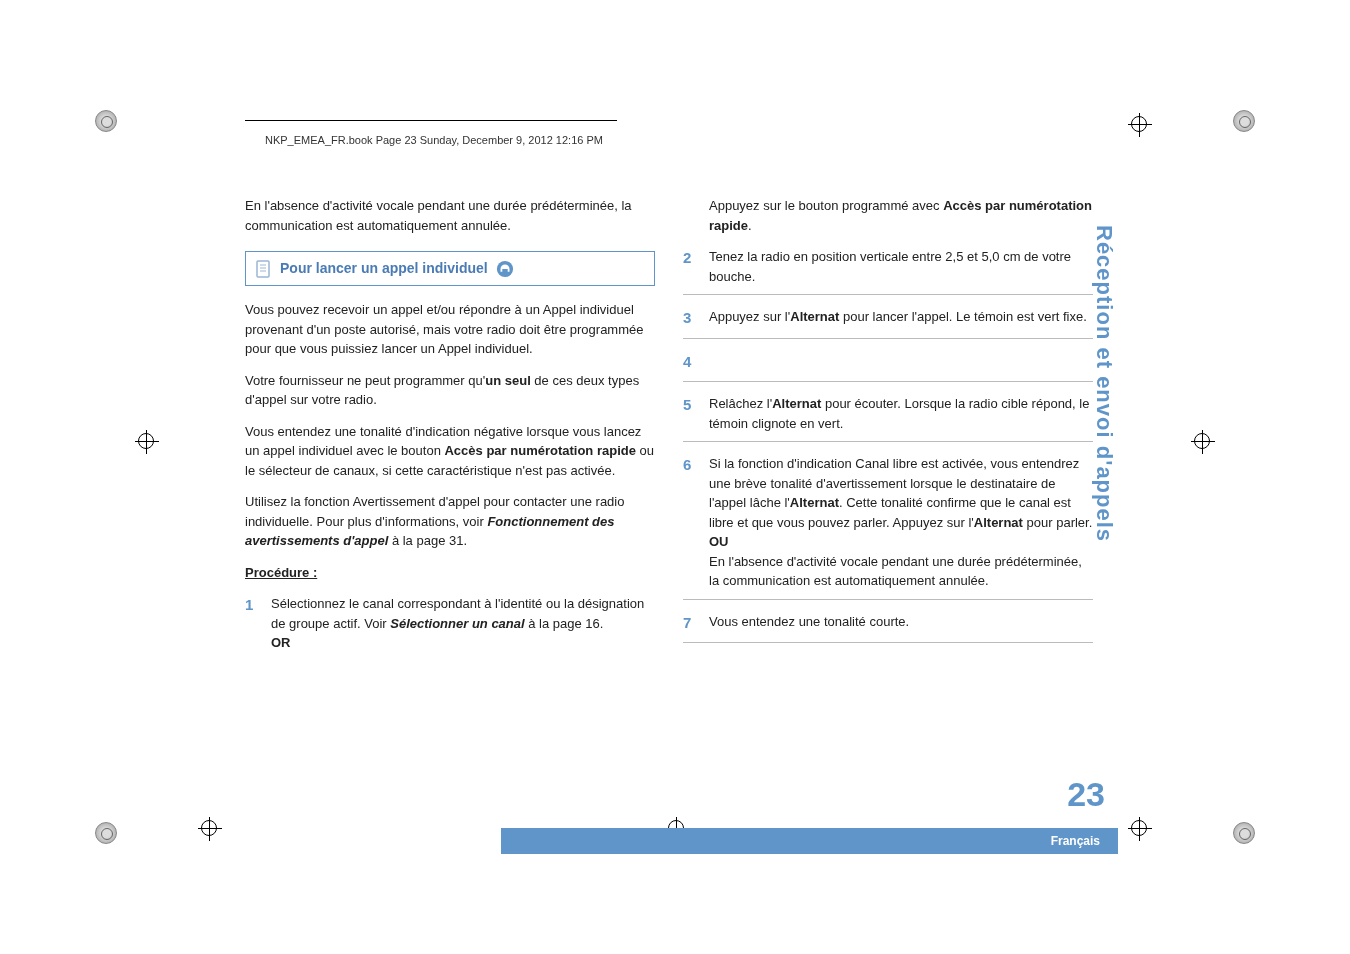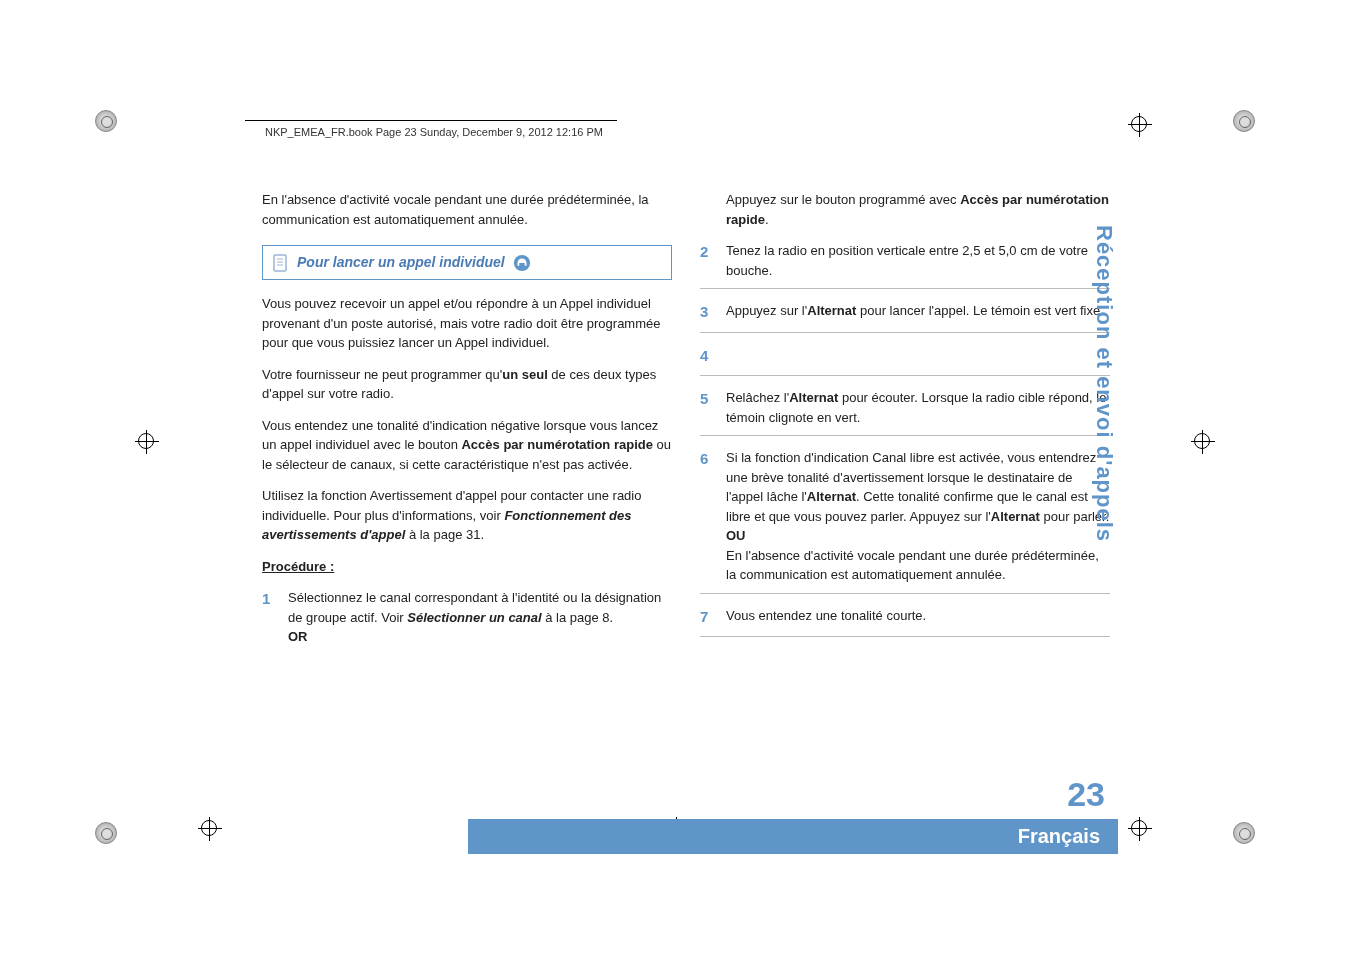--- a/index.html
+++ b/index.html
@@ -70,54 +70,52 @@
     }
     .header-line {
       position: absolute;
       top: 120px;
       left: 245px;
       width: 372px;
       border-top: 1px solid #000;
     }
     .header-text {
       position: absolute;
-      top: 126px;
+      top: 134px;
       left: 265px;
       font-size: 11px;
       color: #333;
     }
     .content {
       position: absolute;
-      top: 190px;
+      top: 196px;
       left: 245px;
       width: 860px;
       display: flex;
       gap: 28px;
-      margin-left: 17px;
     }
     .column {
       width: 410px;
       font-size: 13px;
       color: #222;
       line-height: 1.5;
     }
     .column p {
       margin-bottom: 12px;
     }
     .heading-box {
       border: 1.5px solid #5f95c9;
       padding: 6px 10px;
       margin: 16px 0 14px 0;
       display: flex;
       align-items: center;
       gap: 8px;
     }
     .heading-text {
       color: #4a7bb5;
-      font-style: italic;
       font-weight: bold;
       font-size: 14px;
     }
     .headset-icon {
       width: 18px;
       height: 18px;
     }
     .doc-icon {
       width: 16px;
       height: 18px;
@@ -164,21 +162,21 @@
       font-size: 34px;
       margin-left: 28px;
     }
     .lang-bar {
       position: absolute;
       right: 232px;
       bottom: 100px;
       background: #5f95c9;
       color: #fff;
       font-weight: bold;
-      font-size: 20px;
+      font-size: 12px;
       padding: 6px 18px 6px 550px;
       text-align: right;
     }
     .proc-label {
       font-weight: bold;
       margin-bottom: 10px;
       text-decoration: underline;
     }
     .first-step-left {
       display: flex;
@@ -243,21 +241,21 @@
     <p>Vous pouvez recevoir un appel et/ou répondre à un Appel individuel provenant d'un poste autorisé, mais votre radio doit être programmée pour que vous puissiez lancer un Appel individuel.</p>
     <p><span>Votre fournisseur ne peut programmer qu'</span><b>un seul</b><span> de ces deux types d'appel sur votre radio.</span></p>
     <p><span>Vous entendez une tonalité d'indication négative lorsque vous lancez un appel individuel avec le bouton </span><b>Accès par numérotation rapide</b><span> ou le sélecteur de canaux, si cette caractéristique n'est pas activée.</span></p>
     <p><span>Utilisez la fonction Avertissement d'appel pour contacter une radio individuelle. Pour plus d'informations, voir </span><b><i>Fonctionnement des avertissements d'appel</i></b><span> à la page 31.</span></p>
 
     <p class="proc-label">Procédure :</p>
 
     <div class="first-step-left">
       <span class="step-num">1</span>
       <div class="step-body">
-        <span>Sélectionnez le canal correspondant à l'identité ou la désignation de groupe actif. Voir </span><b><i>Sélectionner un canal</i></b><span> à la page 8.</span>
+        <span>Sélectionnez le canal correspondant à l'identité ou la désignation de groupe actif. Voir </span><b><i>Sélectionner un canal</i></b><span> à la page 16.</span>
         <br><b>OR</b>
       </div>
     </div>
   </div>
 
   <div class="column">
     <p style="margin-left:26px"><span>Appuyez sur le bouton programmé avec </span><b>Accès par numérotation rapide</b><span>.</span></p>
 
     <ol class="steps">
       <li>

